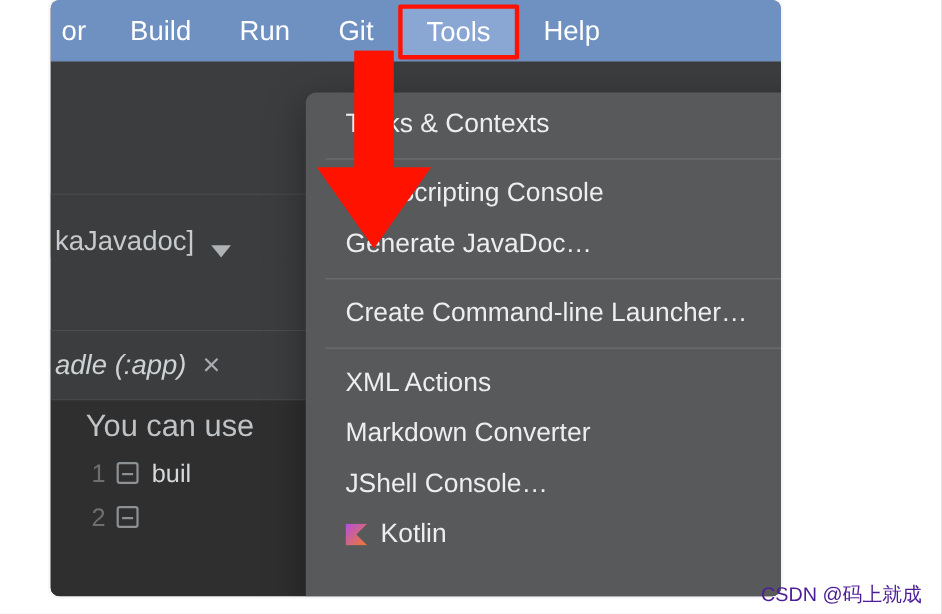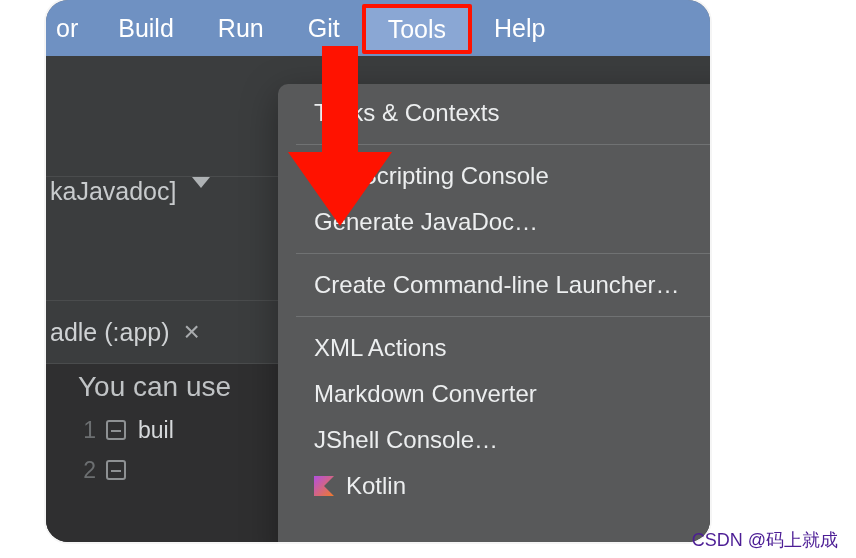--- a/index.html
+++ b/index.html
@@ -2,21 +2,21 @@
 <html><head>
 <meta charset="utf-8">
 <style>
   * { box-sizing: border-box; margin: 0; padding: 0; font-family: -apple-system, "Segoe UI", "Helvetica Neue", Arial, sans-serif; }
   html, body { width: 856px; height: 558px; overflow: hidden; background: #fff; }
   .frame {
     position: absolute;
     left: 46px; top: 0;
     width: 664px; height: 542px;
     background: #737373;
-    border-radius: 22px;
+    border-radius: 8px;
     overflow: hidden;
     box-shadow: 0 0 0 2px rgba(0,0,0,0.04);
   }
   
   .menubar {
     position: absolute;
     left: 0; top: 0; right: 0; height: 56px;
     background: #6f91c2;
     display: flex;
     align-items: center;
@@ -45,21 +45,21 @@
     left: 0; right: 0; top: 56px; bottom: 0;
     background: #3b3d3e;
   }
   
   .breadcrumb-strip {
     position: absolute;
     left: 0; top: 176px;
     width: 232px; height: 58px;
     background: #3b3d3e;
     border-top: 1px solid #4a4c4d;
-    display: flex; align-items: flex-start;
+    display: flex; align-items: flex-end;
     color: #c8cbcd;
     font-size: 25px;
     padding-left: 4px;
     gap: 16px;
   }
   .chev-down {
     width: 0; height: 0;
     border-left: 9px solid transparent;
     border-right: 9px solid transparent;
     border-top: 11px solid #aeb2b4;
@@ -70,20 +70,21 @@
     left: 0; top: 300px;
     width: 232px; height: 64px;
     background: #3b3d3e;
     border-top: 1px solid #4a4c4d;
     border-bottom: 1px solid #4a4c4d;
     display: flex; align-items: center;
     color: #cfd2d4;
     font-size: 25px;
     padding-left: 4px;
     gap: 14px;
+    font-style: italic;
   }
   .close-x { color: #a9acae; font-size: 28px; font-weight: 300; }
   
   .code-area {
     position: absolute;
     left: 0; top: 364px;
     width: 232px;
     bottom: 0;
     background: #2f2f30;
   }

